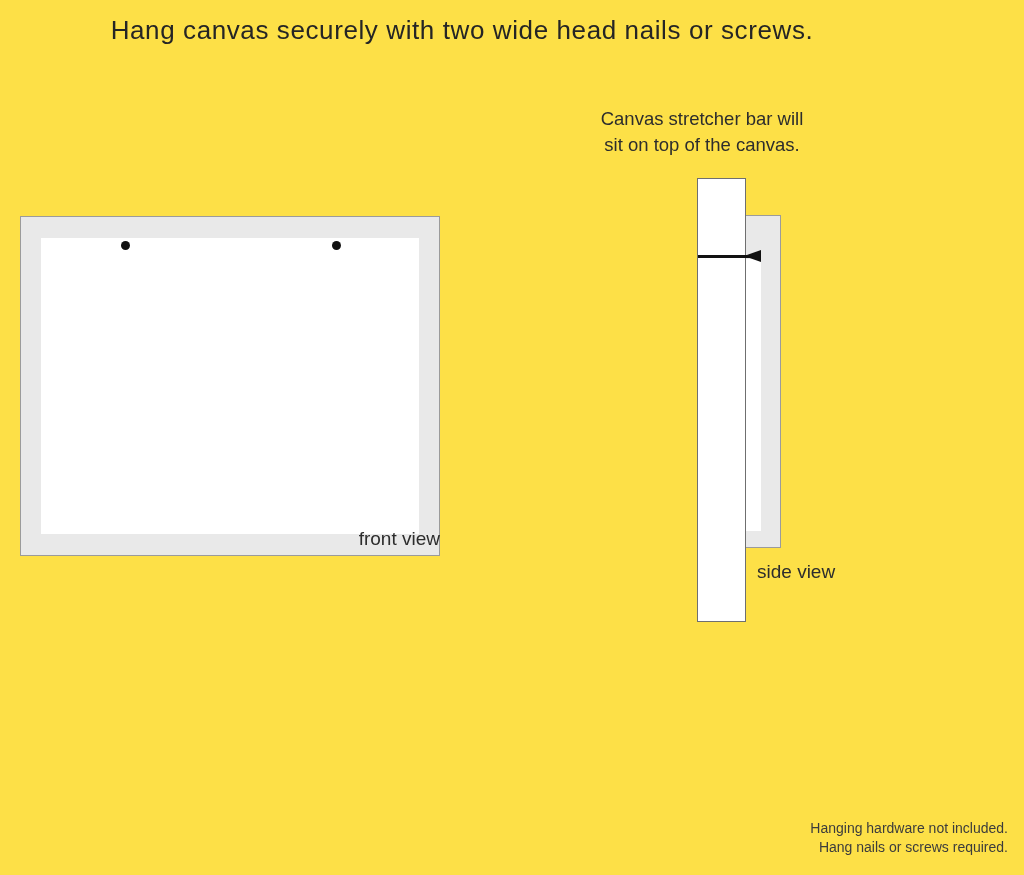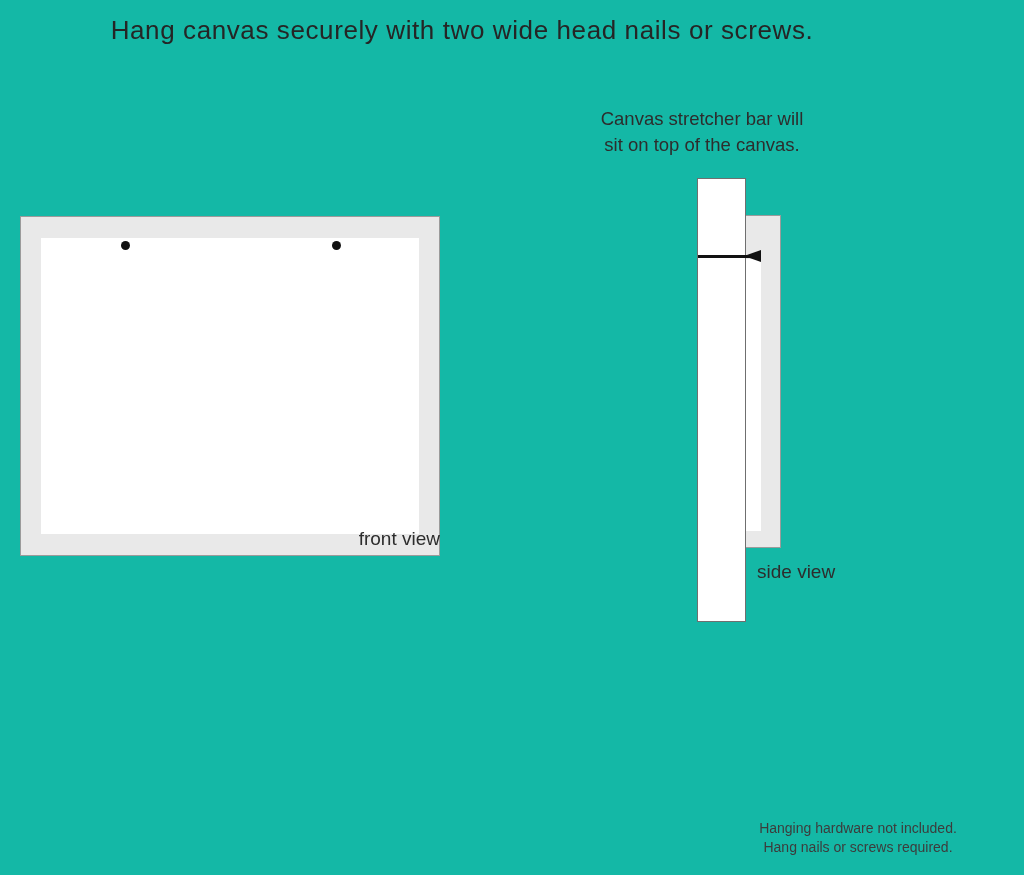--- a/index.html
+++ b/index.html
@@ -2,21 +2,21 @@
 <html><head>
 <meta charset="utf-8">
 <style>
   * { margin: 0; padding: 0; box-sizing: border-box; }
   html, body { background: #ffffff; }
   body { font-family: "Liberation Sans", sans-serif; color: #2d2d2d; }
   .page {
     position: relative;
     width: 1024px;
     height: 875px;
-    background: #14b8a6;
+    background: #fde047;
     overflow: hidden;
   }
   .title {
     position: absolute;
     left: 0;
     top: 15px;
     width: 924px;
     text-align: center;
     font-size: 26px;
     font-weight: 400;
@@ -96,21 +96,21 @@
     width: 0; height: 0;
     border-top: 6px solid transparent;
     border-bottom: 6px solid transparent;
     border-right: 17px solid #111111;
   }
 
   .footer-note {
     position: absolute;
     right: 16px; top: 819px;
     width: 300px;
-    text-align: center;
+    text-align: right;
     font-size: 14px;
     line-height: 19px;
     color: #3c3c3c;
   }
 </style>
 </head>
 <body>
 
 <div class="page">
 

